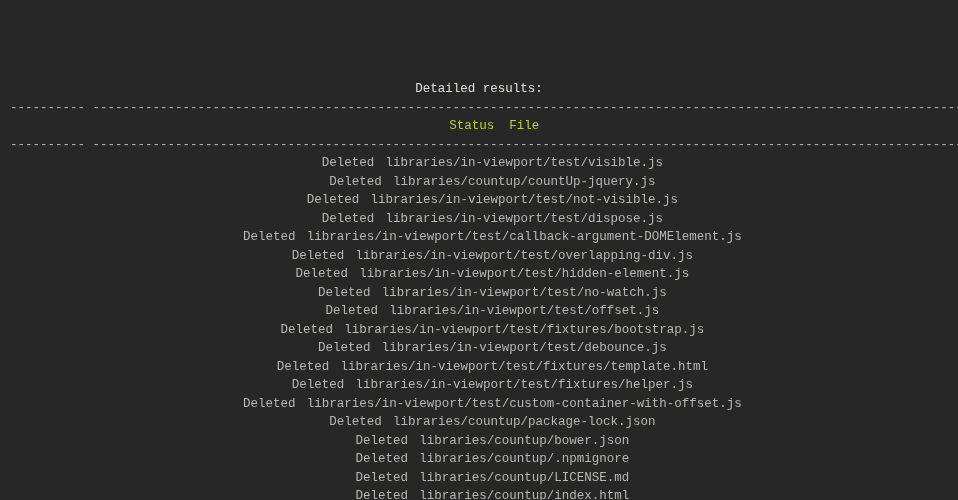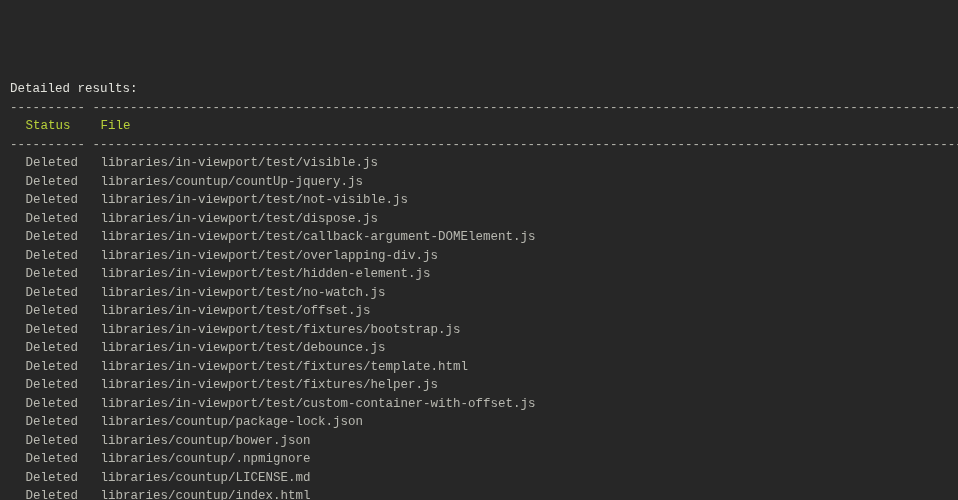--- a/index.html
+++ b/index.html
@@ -20,21 +20,21 @@
   }
   .rule {
     color: #b8b8b0;
   }
   .hdr {
     color: #b7d03a; 
   }
   .status-col { display: inline-block; width: 10ch; margin-left: 8px; }
   .file-col   { display: inline-block; }
   .gap        { display: inline-block; width: 1ch; }
-  .row, .header-row, .rule-row, .title-row { display: block; }
+  .row, .header-row, .rule-row, .title-row { display: block; text-align: center; }
   .cell-status { }
   .cell-file   { }
 </style>
 </head>
 <body>
 
 
 
 <span class="title-row"><span class="title-line">Detailed results:</span></span><span class="rule-row"><span class="rule">----------</span><span class="gap"> </span><span class="rule">----------------------------------------------------------------------------------------------------------------------------------</span></span><span class="header-row"> <span class="hdr status-col">Status</span><span class="hdr file-col">File</span></span><span class="rule-row"><span class="rule">----------</span><span class="gap"> </span><span class="rule">----------------------------------------------------------------------------------------------------------------------------------</span></span><span id="rows-container"><span class="row"> <span class="status-col cell-status">Deleted</span><span class="file-col cell-file">libraries/in-viewport/test/visible.js</span></span><span class="row"> <span class="status-col cell-status">Deleted</span><span class="file-col cell-file">libraries/countup/countUp-jquery.js</span></span><span class="row"> <span class="status-col cell-status">Deleted</span><span class="file-col cell-file">libraries/in-viewport/test/not-visible.js</span></span><span class="row"> <span class="status-col cell-status">Deleted</span><span class="file-col cell-file">libraries/in-viewport/test/dispose.js</span></span><span class="row"> <span class="status-col cell-status">Deleted</span><span class="file-col cell-file">libraries/in-viewport/test/callback-argument-DOMElement.js</span></span><span class="row"> <span class="status-col cell-status">Deleted</span><span class="file-col cell-file">libraries/in-viewport/test/overlapping-div.js</span></span><span class="row"> <span class="status-col cell-status">Deleted</span><span class="file-col cell-file">libraries/in-viewport/test/hidden-element.js</span></span><span class="row"> <span class="status-col cell-status">Deleted</span><span class="file-col cell-file">libraries/in-viewport/test/no-watch.js</span></span><span class="row"> <span class="status-col cell-status">Deleted</span><span class="file-col cell-file">libraries/in-viewport/test/offset.js</span></span><span class="row"> <span class="status-col cell-status">Deleted</span><span class="file-col cell-file">libraries/in-viewport/test/fixtures/bootstrap.js</span></span><span class="row"> <span class="status-col cell-status">Deleted</span><span class="file-col cell-file">libraries/in-viewport/test/debounce.js</span></span><span class="row"> <span class="status-col cell-status">Deleted</span><span class="file-col cell-file">libraries/in-viewport/test/fixtures/template.html</span></span><span class="row"> <span class="status-col cell-status">Deleted</span><span class="file-col cell-file">libraries/in-viewport/test/fixtures/helper.js</span></span><span class="row"> <span class="status-col cell-status">Deleted</span><span class="file-col cell-file">libraries/in-viewport/test/custom-container-with-offset.js</span></span><span class="row"> <span class="status-col cell-status">Deleted</span><span class="file-col cell-file">libraries/countup/package-lock.json</span></span><span class="row"> <span class="status-col cell-status">Deleted</span><span class="file-col cell-file">libraries/countup/bower.json</span></span><span class="row"> <span class="status-col cell-status">Deleted</span><span class="file-col cell-file">libraries/countup/.npmignore</span></span><span class="row"> <span class="status-col cell-status">Deleted</span><span class="file-col cell-file">libraries/countup/LICENSE.md</span></span><span class="row"> <span class="status-col cell-status">Deleted</span><span class="file-col cell-file">libraries/countup/index.html</span></span></span>
 

